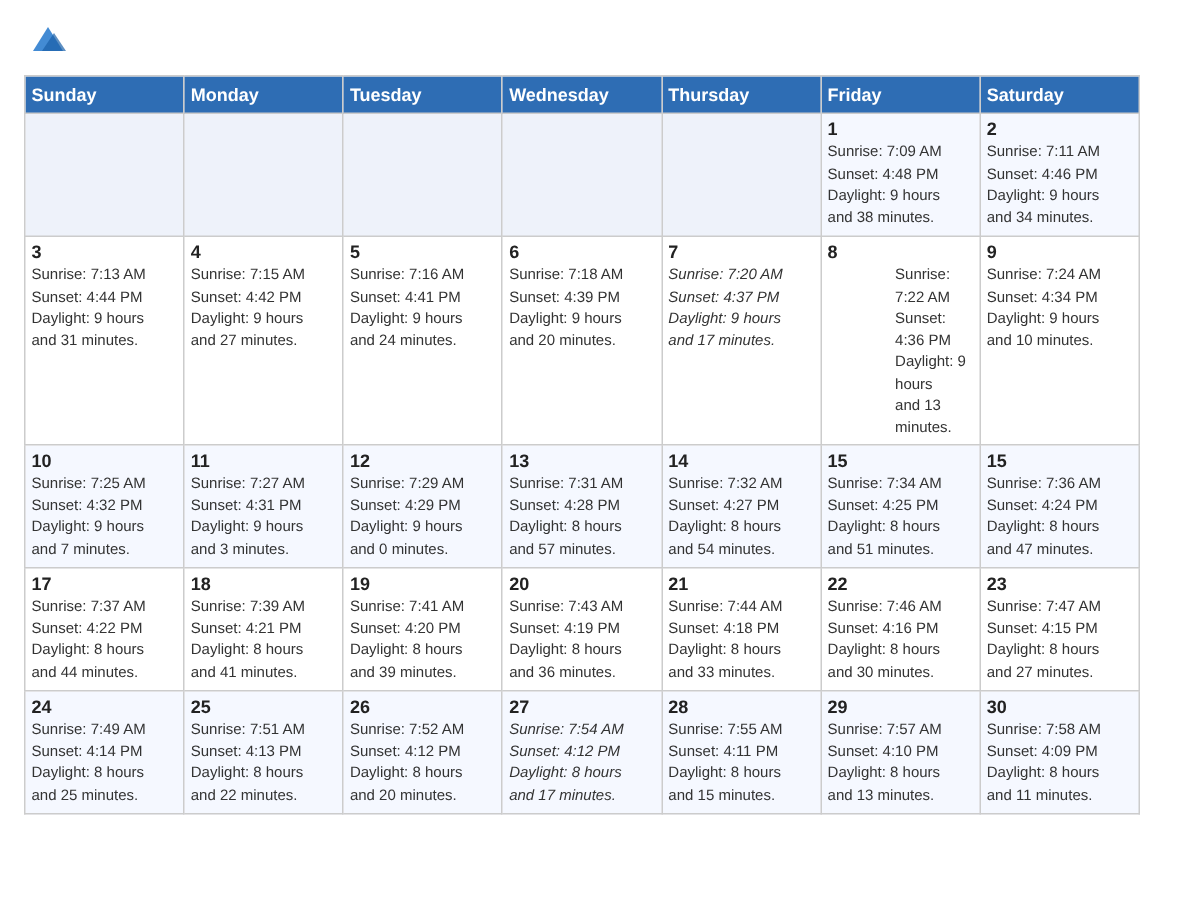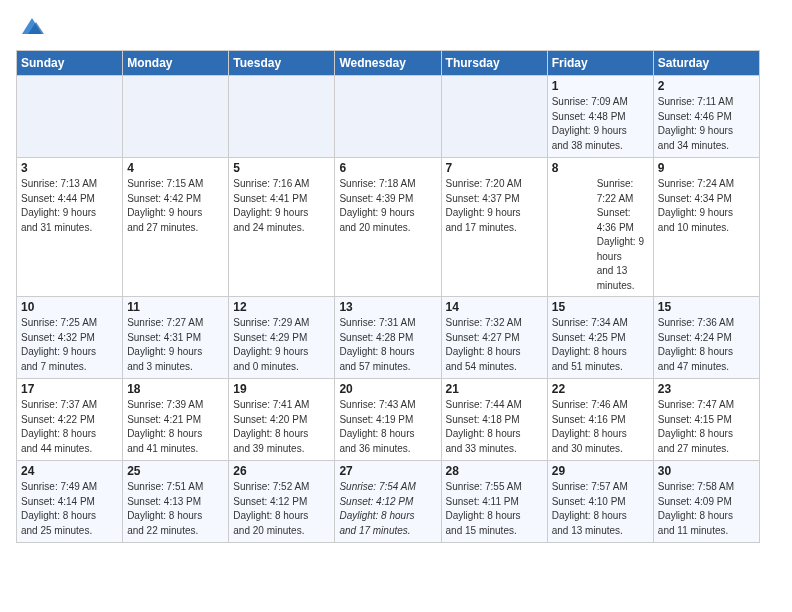--- a/index.html
+++ b/index.html
@@ -168,21 +168,21 @@
           </td>
           <td>
             <div class="day-num">6</div>
             <div class="day-info" style="white-space: pre-line;">Sunrise: 7:18 AM
 Sunset: 4:39 PM
 Daylight: 9 hours
 and 20 minutes.</div>
           </td>
           <td>
             <div class="day-num">7</div>
-            <div class="day-info" style="white-space: pre-line;">Sunrise: 7:20 AM
+            <div class="day-info" style="white-space: pre-line; font-style: italic;">Sunrise: 7:20 AM
 Sunset: 4:37 PM
 Daylight: 9 hours
 and 17 minutes.</div>
           </td>
           <td>
             <div class="day-num">8</div>
             <div class="day-info" style="white-space: pre-line; margin-left: 45px;">Sunrise: 7:22 AM
 Sunset: 4:36 PM
 Daylight: 9 hours
 and 13 minutes.</div>

